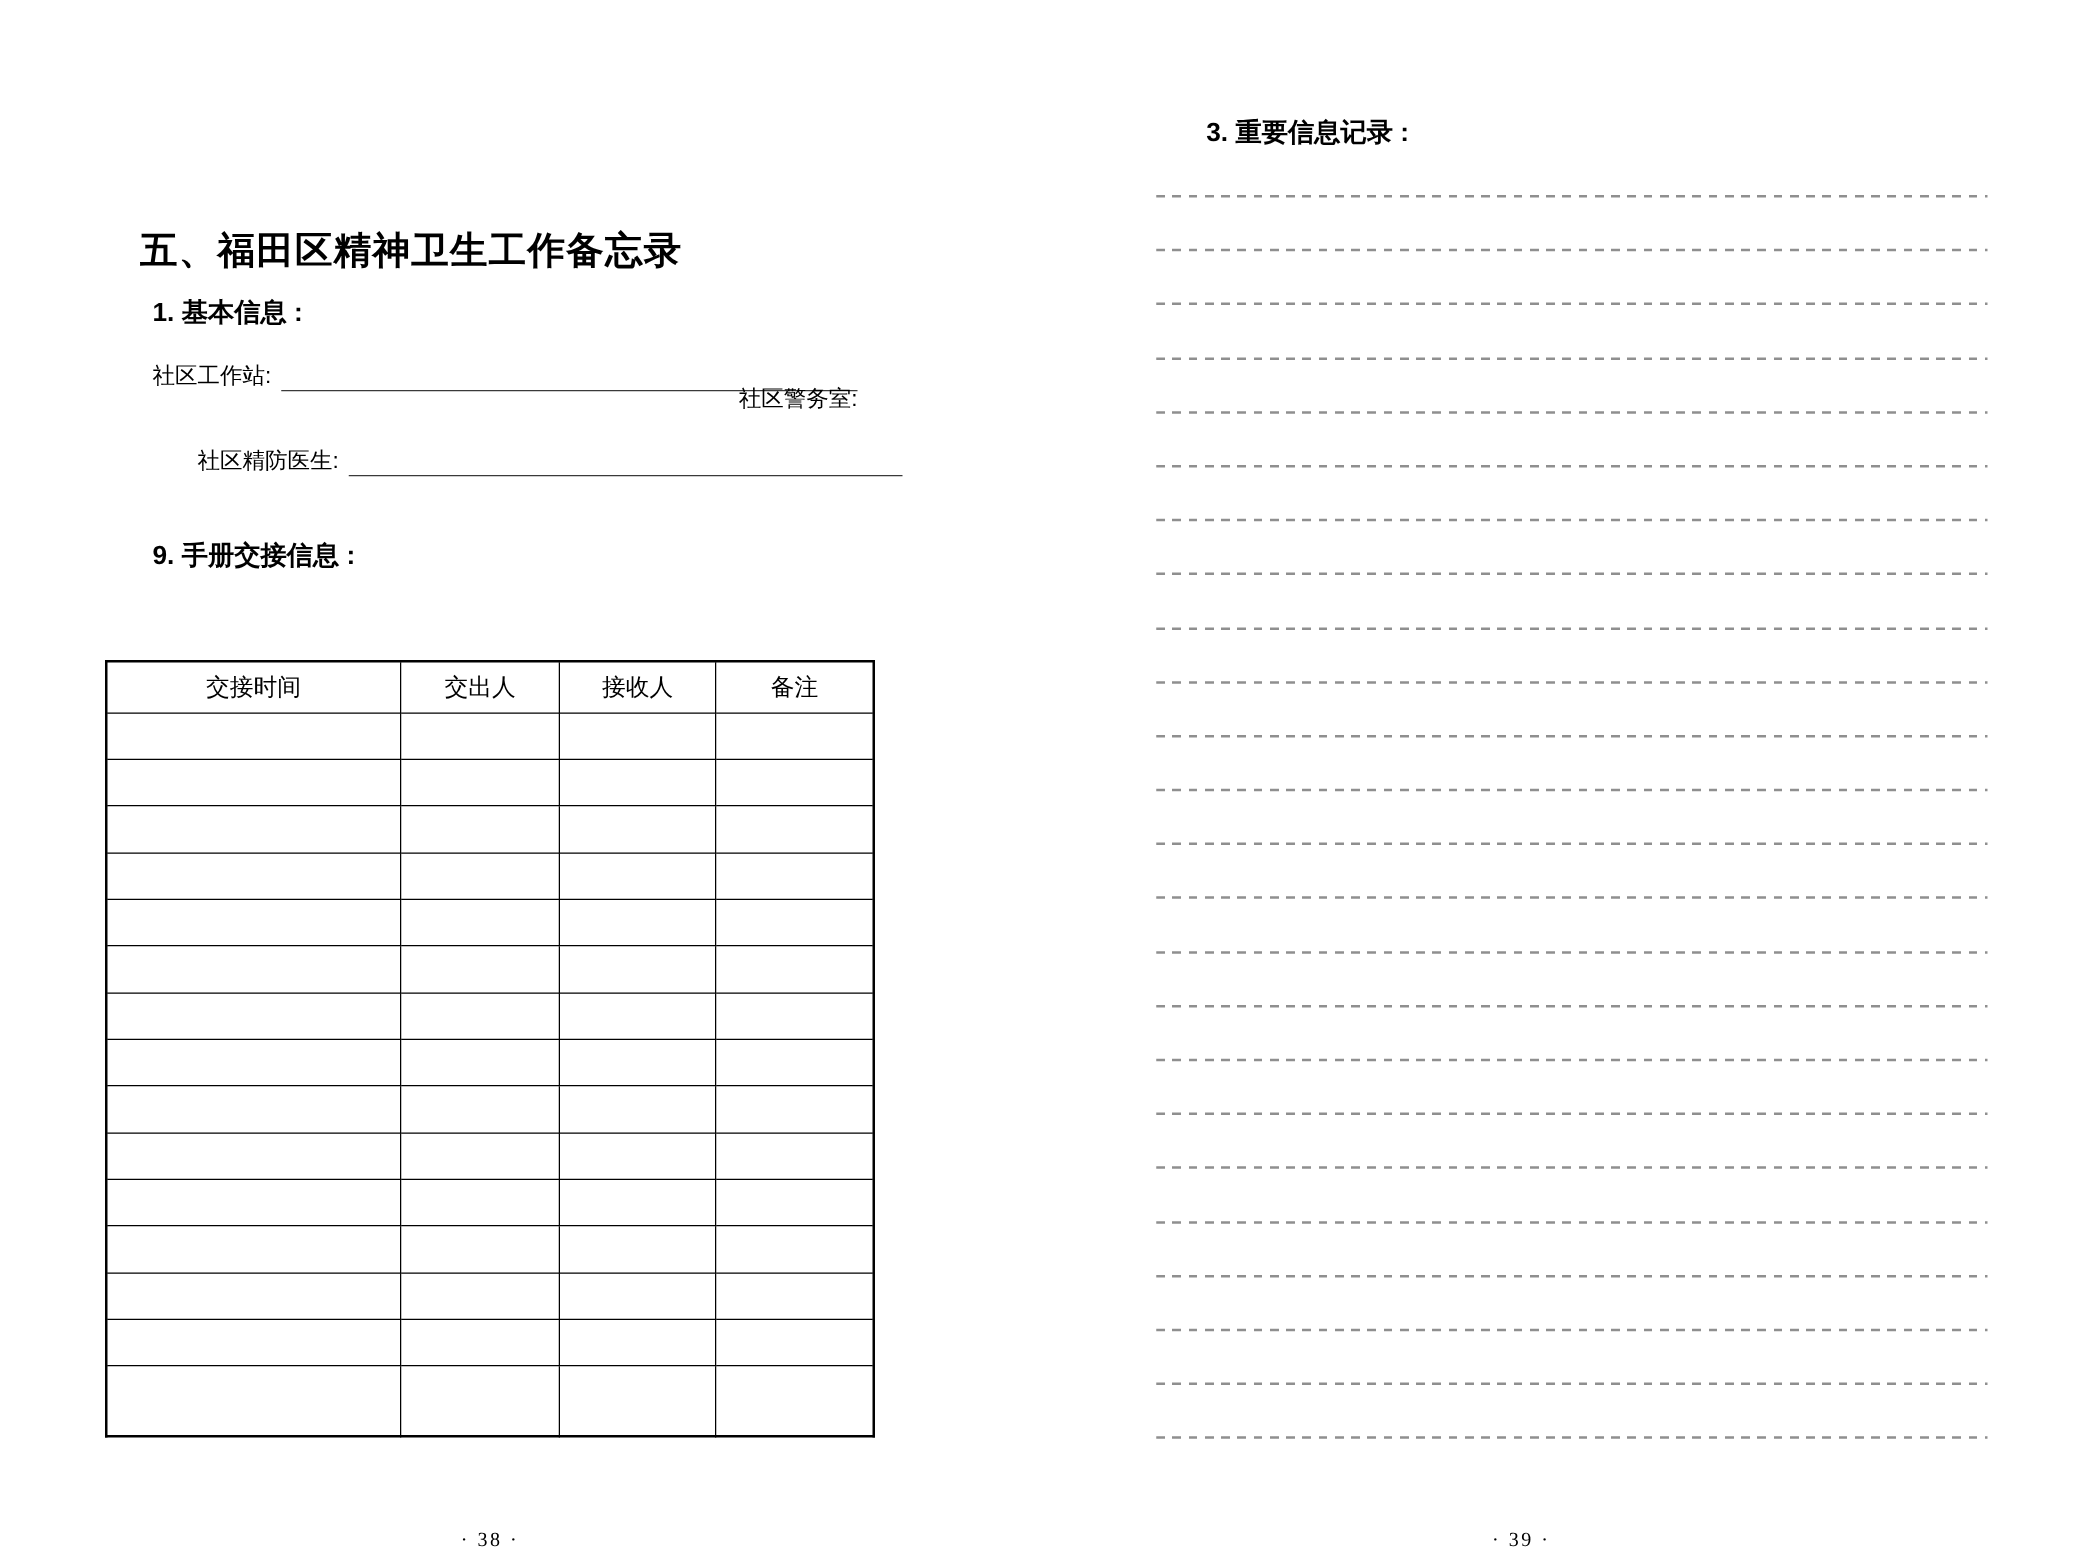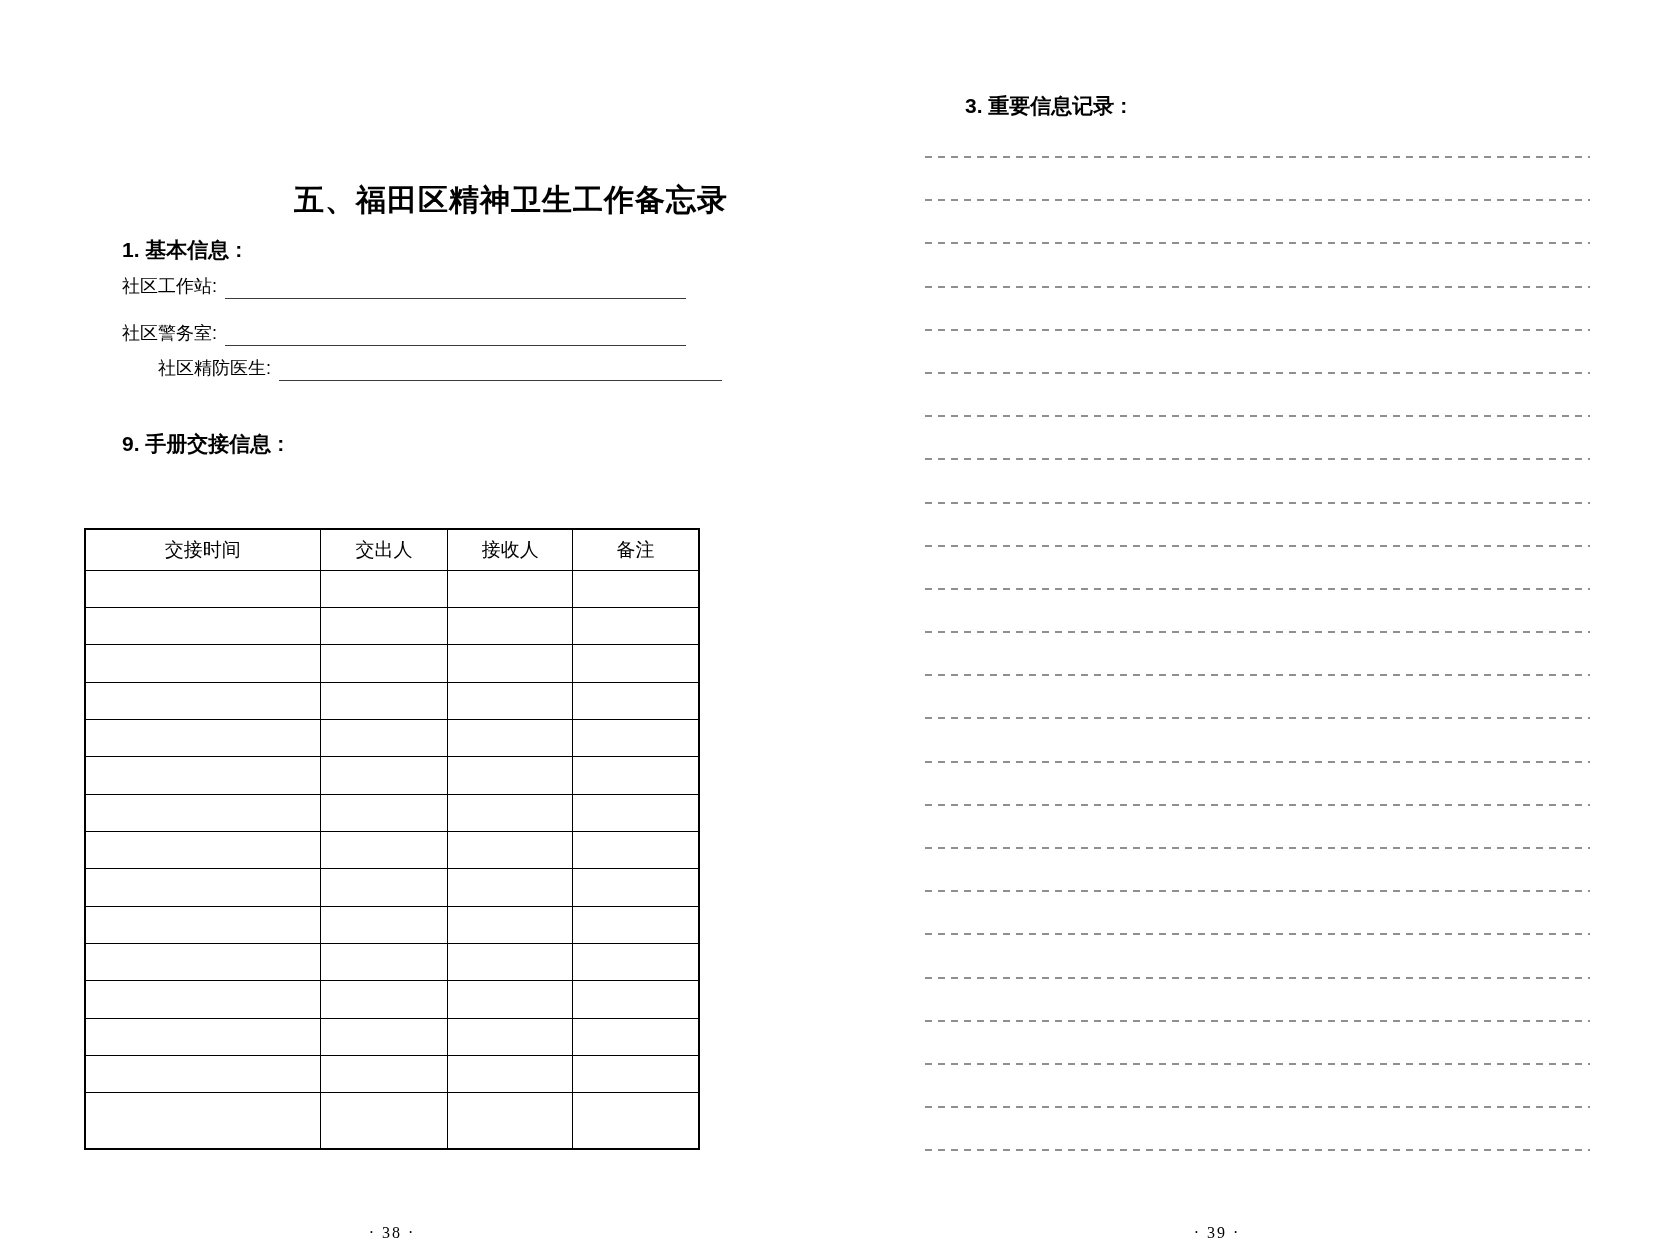--- a/index.html
+++ b/index.html
@@ -7,39 +7,39 @@
     position:relative;
     width:1677px; height:1240px;
     background:#ffffff;
     color:#000;
     font-family:"Liberation Sans", sans-serif;
     overflow:hidden;
   }
   
   .doc-title {
     position:absolute; top:180px; left:112px; width:616px;
-    margin:0; text-align:right;
+    margin:0; text-align:left;
     font-size:30px; font-weight:bold; letter-spacing:1px;
     white-space:nowrap;
   }
   .sec-heading {
     position:absolute; margin:0;
     font-size:21px; font-weight:bold; white-space:nowrap;
   }
   .s1 { top:236px; left:122px; }
   .s2 { top:430px; left:122px; }
   .s3 { top:92px;  left:965px;text-align:right; }
 
   .field {
     position:absolute; left:122px; width:564px; height:26px;
     display:flex; align-items:flex-end;
     font-size:18px; white-space:nowrap;
   }
-  .f1 { top:274px; }
-  .f2 { top:321px; }
+  .f1 { top:288px; }
+  .f2 { top:307px;flex-direction:column; }
   .f3 { top:356px;margin-left:36px; }
   .flabel { padding-bottom:2px; }
   .fline {
     flex:1 1 auto; height:0;
     border-bottom:1.5px solid #3a3a3a;
     margin-left:8px; margin-bottom:1px;
   }
 
   table.handover {
     position:absolute; top:528px; left:84px;

